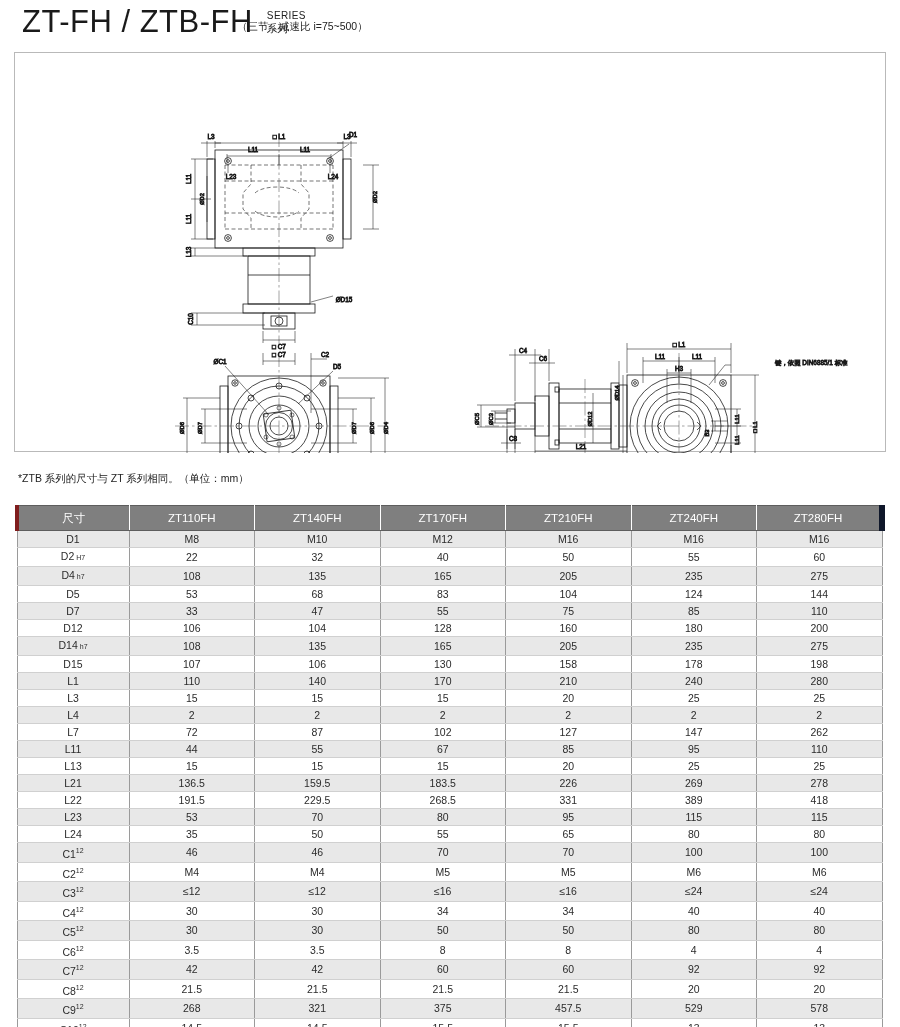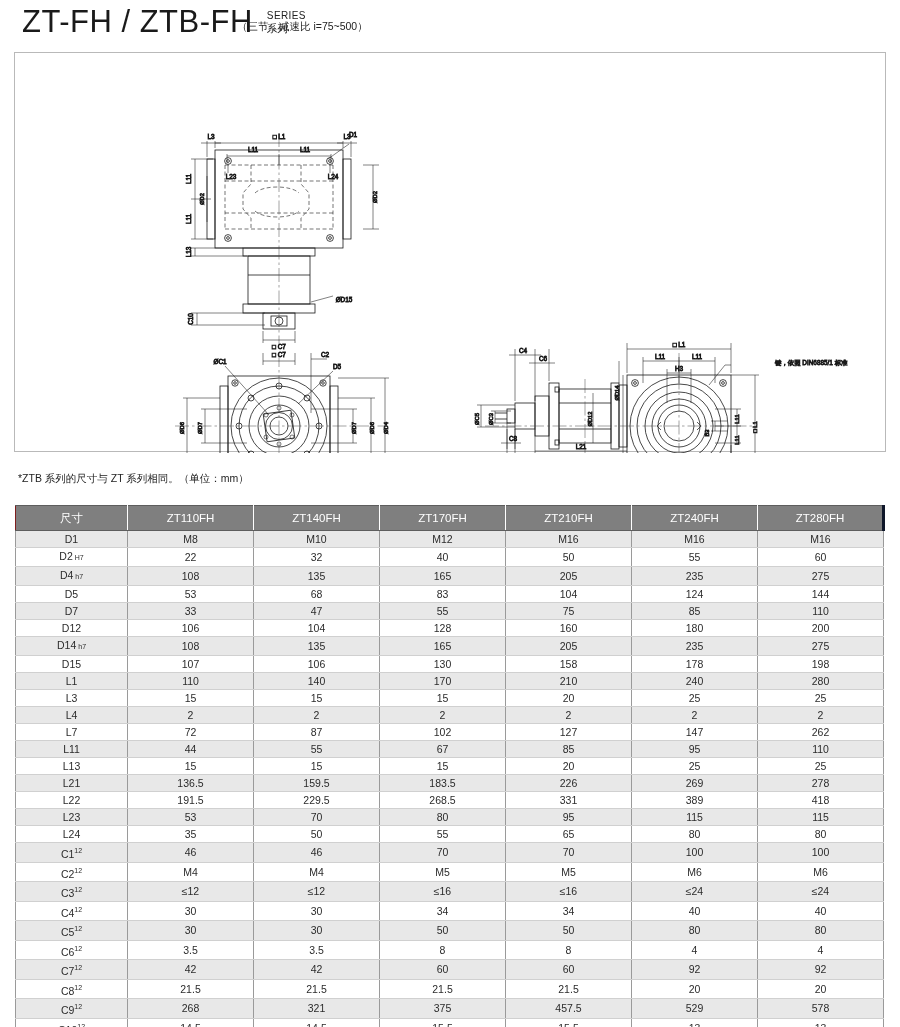--- a/index.html
+++ b/index.html
@@ -39,22 +39,22 @@
     border-top:1px solid #d0d0d0;border-bottom:1px solid #d0d0d0;
     text-align:center;height:16px;line-height:16px;padding:0;
     overflow:hidden;white-space:nowrap;
   }
   .spec-table thead th{
     background:#7f7f7f;color:#ffffff;font-weight:400;
     height:24px;line-height:24px;font-size:11.5px;
     border-top:1px solid #5d5d5d;border-bottom:1px solid #5d5d5d;
     border-left:1px solid #ffffff;border-right:1px solid #ffffff;
   }
-  .spec-table thead th:first-child{border-left:1px solid #7f1d1d;}
-  .spec-table thead th:last-child{border-right:3px solid #0f172a;}
+  .spec-table thead th:first-child{border-left:4px solid #7f1d1d;}
+  .spec-table thead th:last-child{border-right:6px solid #0f172a;}
   .spec-table tbody tr:nth-child(odd) td{background:#e8e8e8;}
   .spec-table tbody tr:nth-child(even) td{background:#ffffff;}
   .spec-table tbody tr:last-child td{border-bottom:1px solid #9a9a9a;}
   .col-label{width:112px;}
   .sup{font-size:7px;vertical-align:super;letter-spacing:0;}
   .tol{font-size:7px;vertical-align:baseline;margin-left:2px;letter-spacing:0;}
 
   svg text{font-family:"Liberation Sans","DejaVu Sans",sans-serif;fill:#1a1a1a;}
 </style>
 </head>

